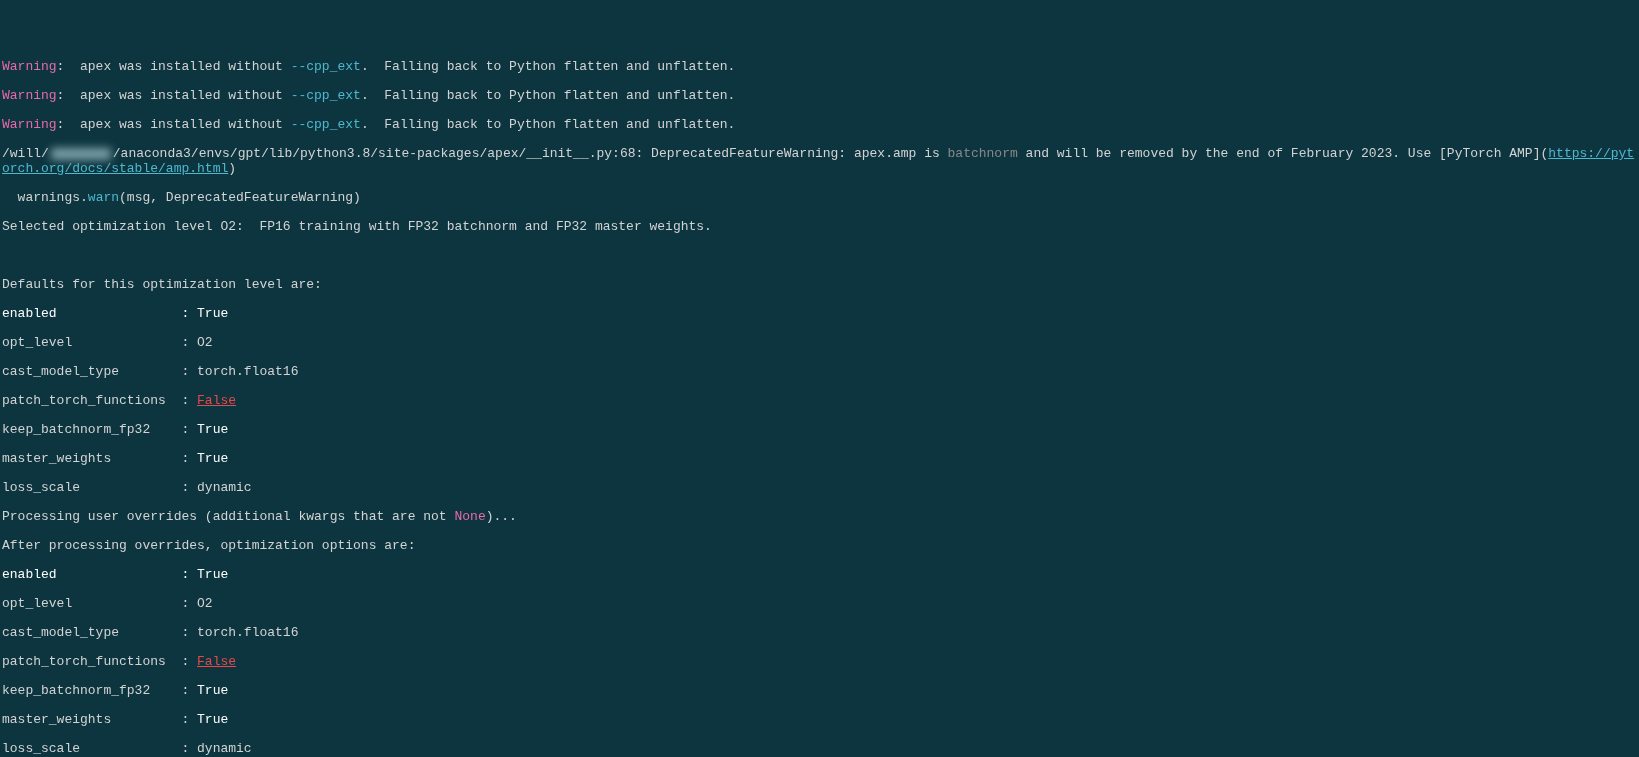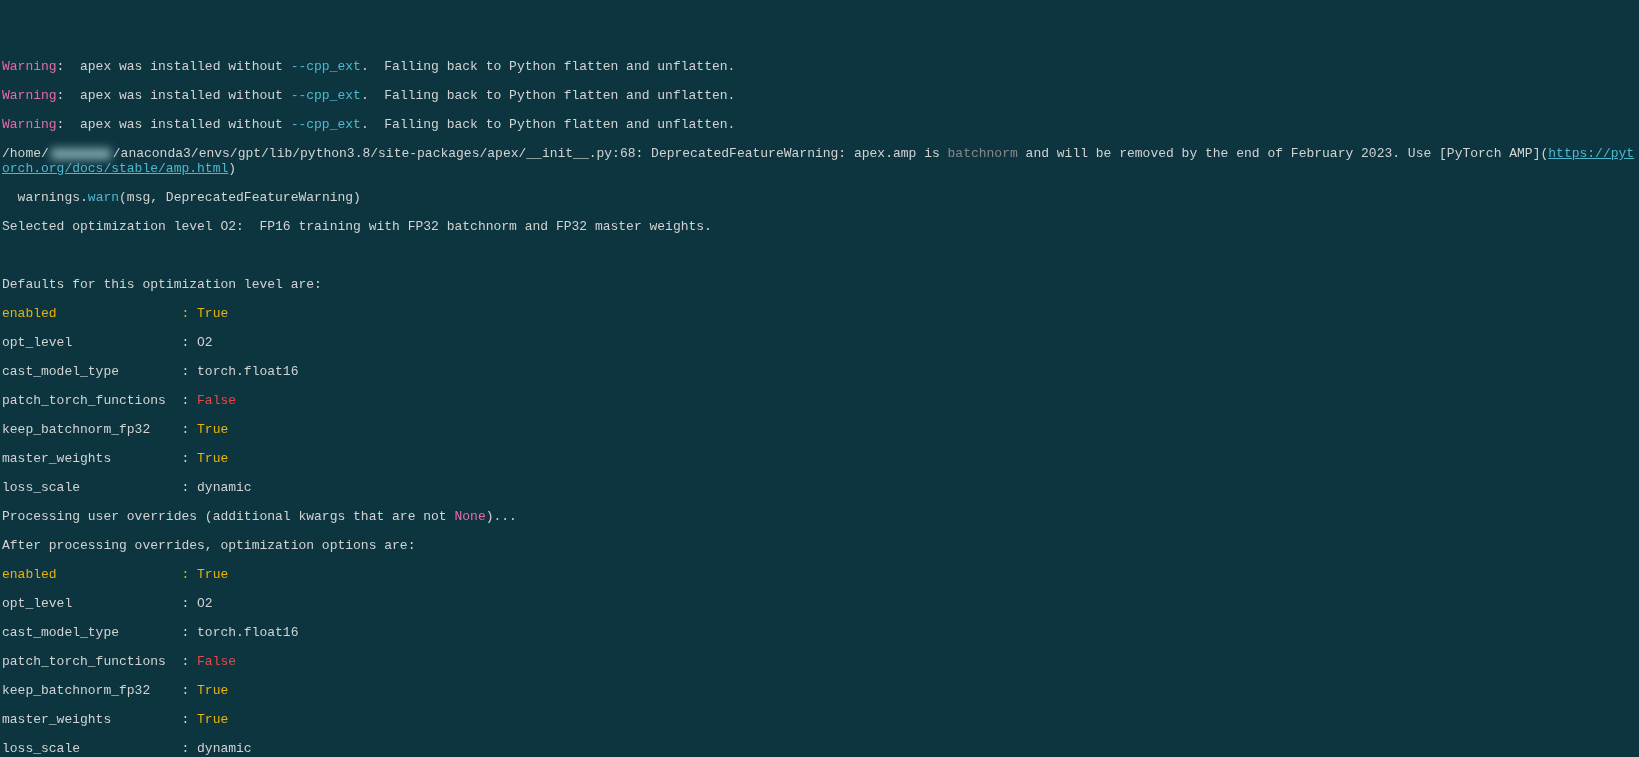--- a/index.html
+++ b/index.html
@@ -12,42 +12,42 @@
       white-space: pre;
       padding: 2px;
       overflow-x: hidden;
       position: relative;
       min-height: 757px;
     }
     .line { white-space: pre-wrap; word-break: break-all; }
     .magenta { color: #e86aa8; text-align: right; }
     .cyan { color: #4fb8cc; margin-top: 11px; }
     .cyan-underline { color: #4fb8cc; text-decoration: underline; }
-    .teal { color: #eab308; text-align: center; }
+    .teal { color: #ffffff; text-align: center; }
     .gray { color: #888888; }
-    .red { color: #e94848; }
+    .red { color: #e94848; text-decoration: underline; }
     .blur {
       display: inline-block;
       background: #7aa0a8;
       filter: blur(4px);
       width: 60px;
       height: 12px;
       vertical-align: middle;
       margin: 0 2px;
     }
   </style>
 </head>
 <body>
 
 
 
 <div class="line"><span class="magenta">Warning</span><span>:  apex was installed without </span><span class="cyan">--cpp_ext</span><span>.  Falling back to Python flatten and unflatten.</span></div>
 <div class="line"><span class="magenta">Warning</span><span>:  apex was installed without </span><span class="cyan">--cpp_ext</span><span>.  Falling back to Python flatten and unflatten.</span></div>
 <div class="line"><span class="magenta">Warning</span><span>:  apex was installed without </span><span class="cyan">--cpp_ext</span><span>.  Falling back to Python flatten and unflatten.</span></div>
-<div class="line"><span>/home/</span><span class="blur"></span><span>/anaconda3/envs/gpt/lib/python3.8/site-packages/apex/__init__.py:68: DeprecatedFeatureWarning: apex.amp is </span><span class="gray">batchnorm</span><span> and will be removed by the end of February 2023. Use [PyTorch AMP](</span><span class="cyan-underline">https://pytorch.org/docs/stable/amp.html</span><span>)</span></div>
+<div class="line"><span>/will/</span><span class="blur"></span><span>/anaconda3/envs/gpt/lib/python3.8/site-packages/apex/__init__.py:68: DeprecatedFeatureWarning: apex.amp is </span><span class="gray">batchnorm</span><span> and will be removed by the end of February 2023. Use [PyTorch AMP](</span><span class="cyan-underline">https://pytorch.org/docs/stable/amp.html</span><span>)</span></div>
 <div class="line"><span>  warnings.</span><span class="cyan">warn</span><span>(msg, DeprecatedFeatureWarning)</span></div>
 <div class="line">Selected optimization level O2:  FP16 training with FP32 batchnorm and FP32 master weights.</div>
 <div class="line"> </div>
 <div class="line">Defaults for this optimization level are:</div>
 <div class="line"><span class="teal">enabled                : </span><span class="teal">True</span></div>
 <div class="line">opt_level              : O2</div>
 <div class="line">cast_model_type        : torch.float16</div>
 <div class="line"><span>patch_torch_functions  : </span><span class="red">False</span></div>
 <div class="line"><span>keep_batchnorm_fp32    : </span><span class="teal">True</span></div>
 <div class="line"><span>master_weights         : </span><span class="teal">True</span></div>

